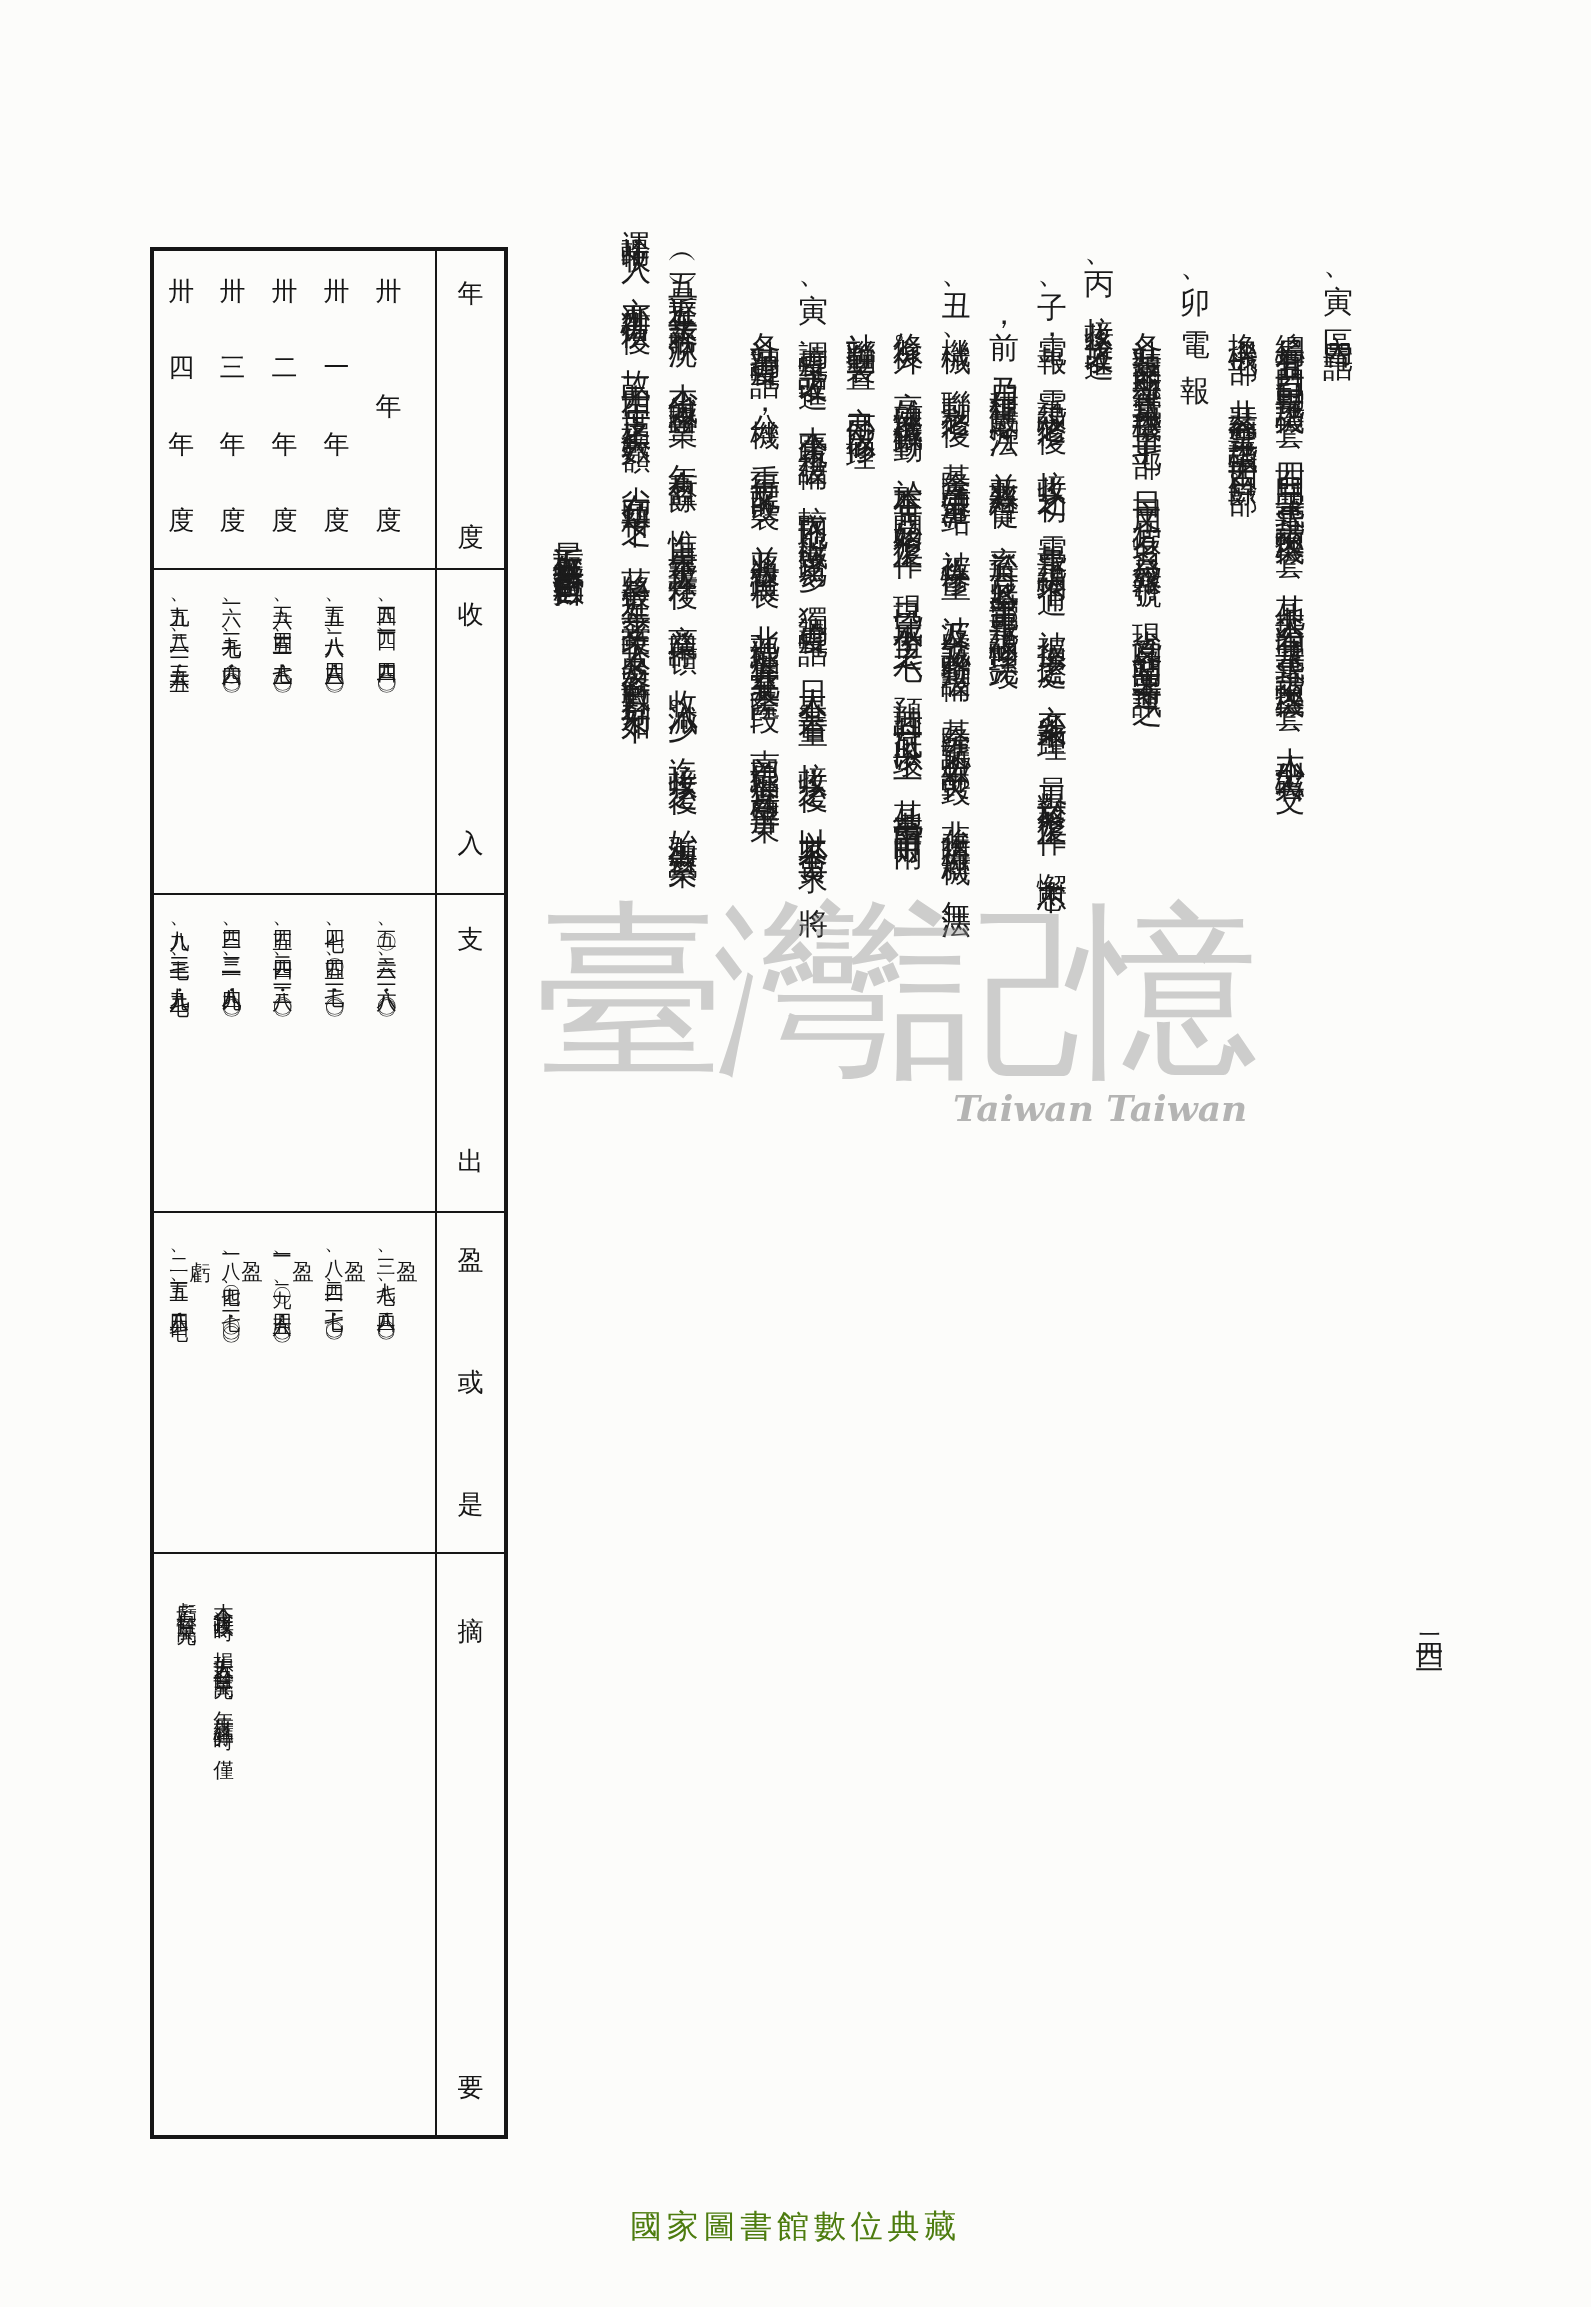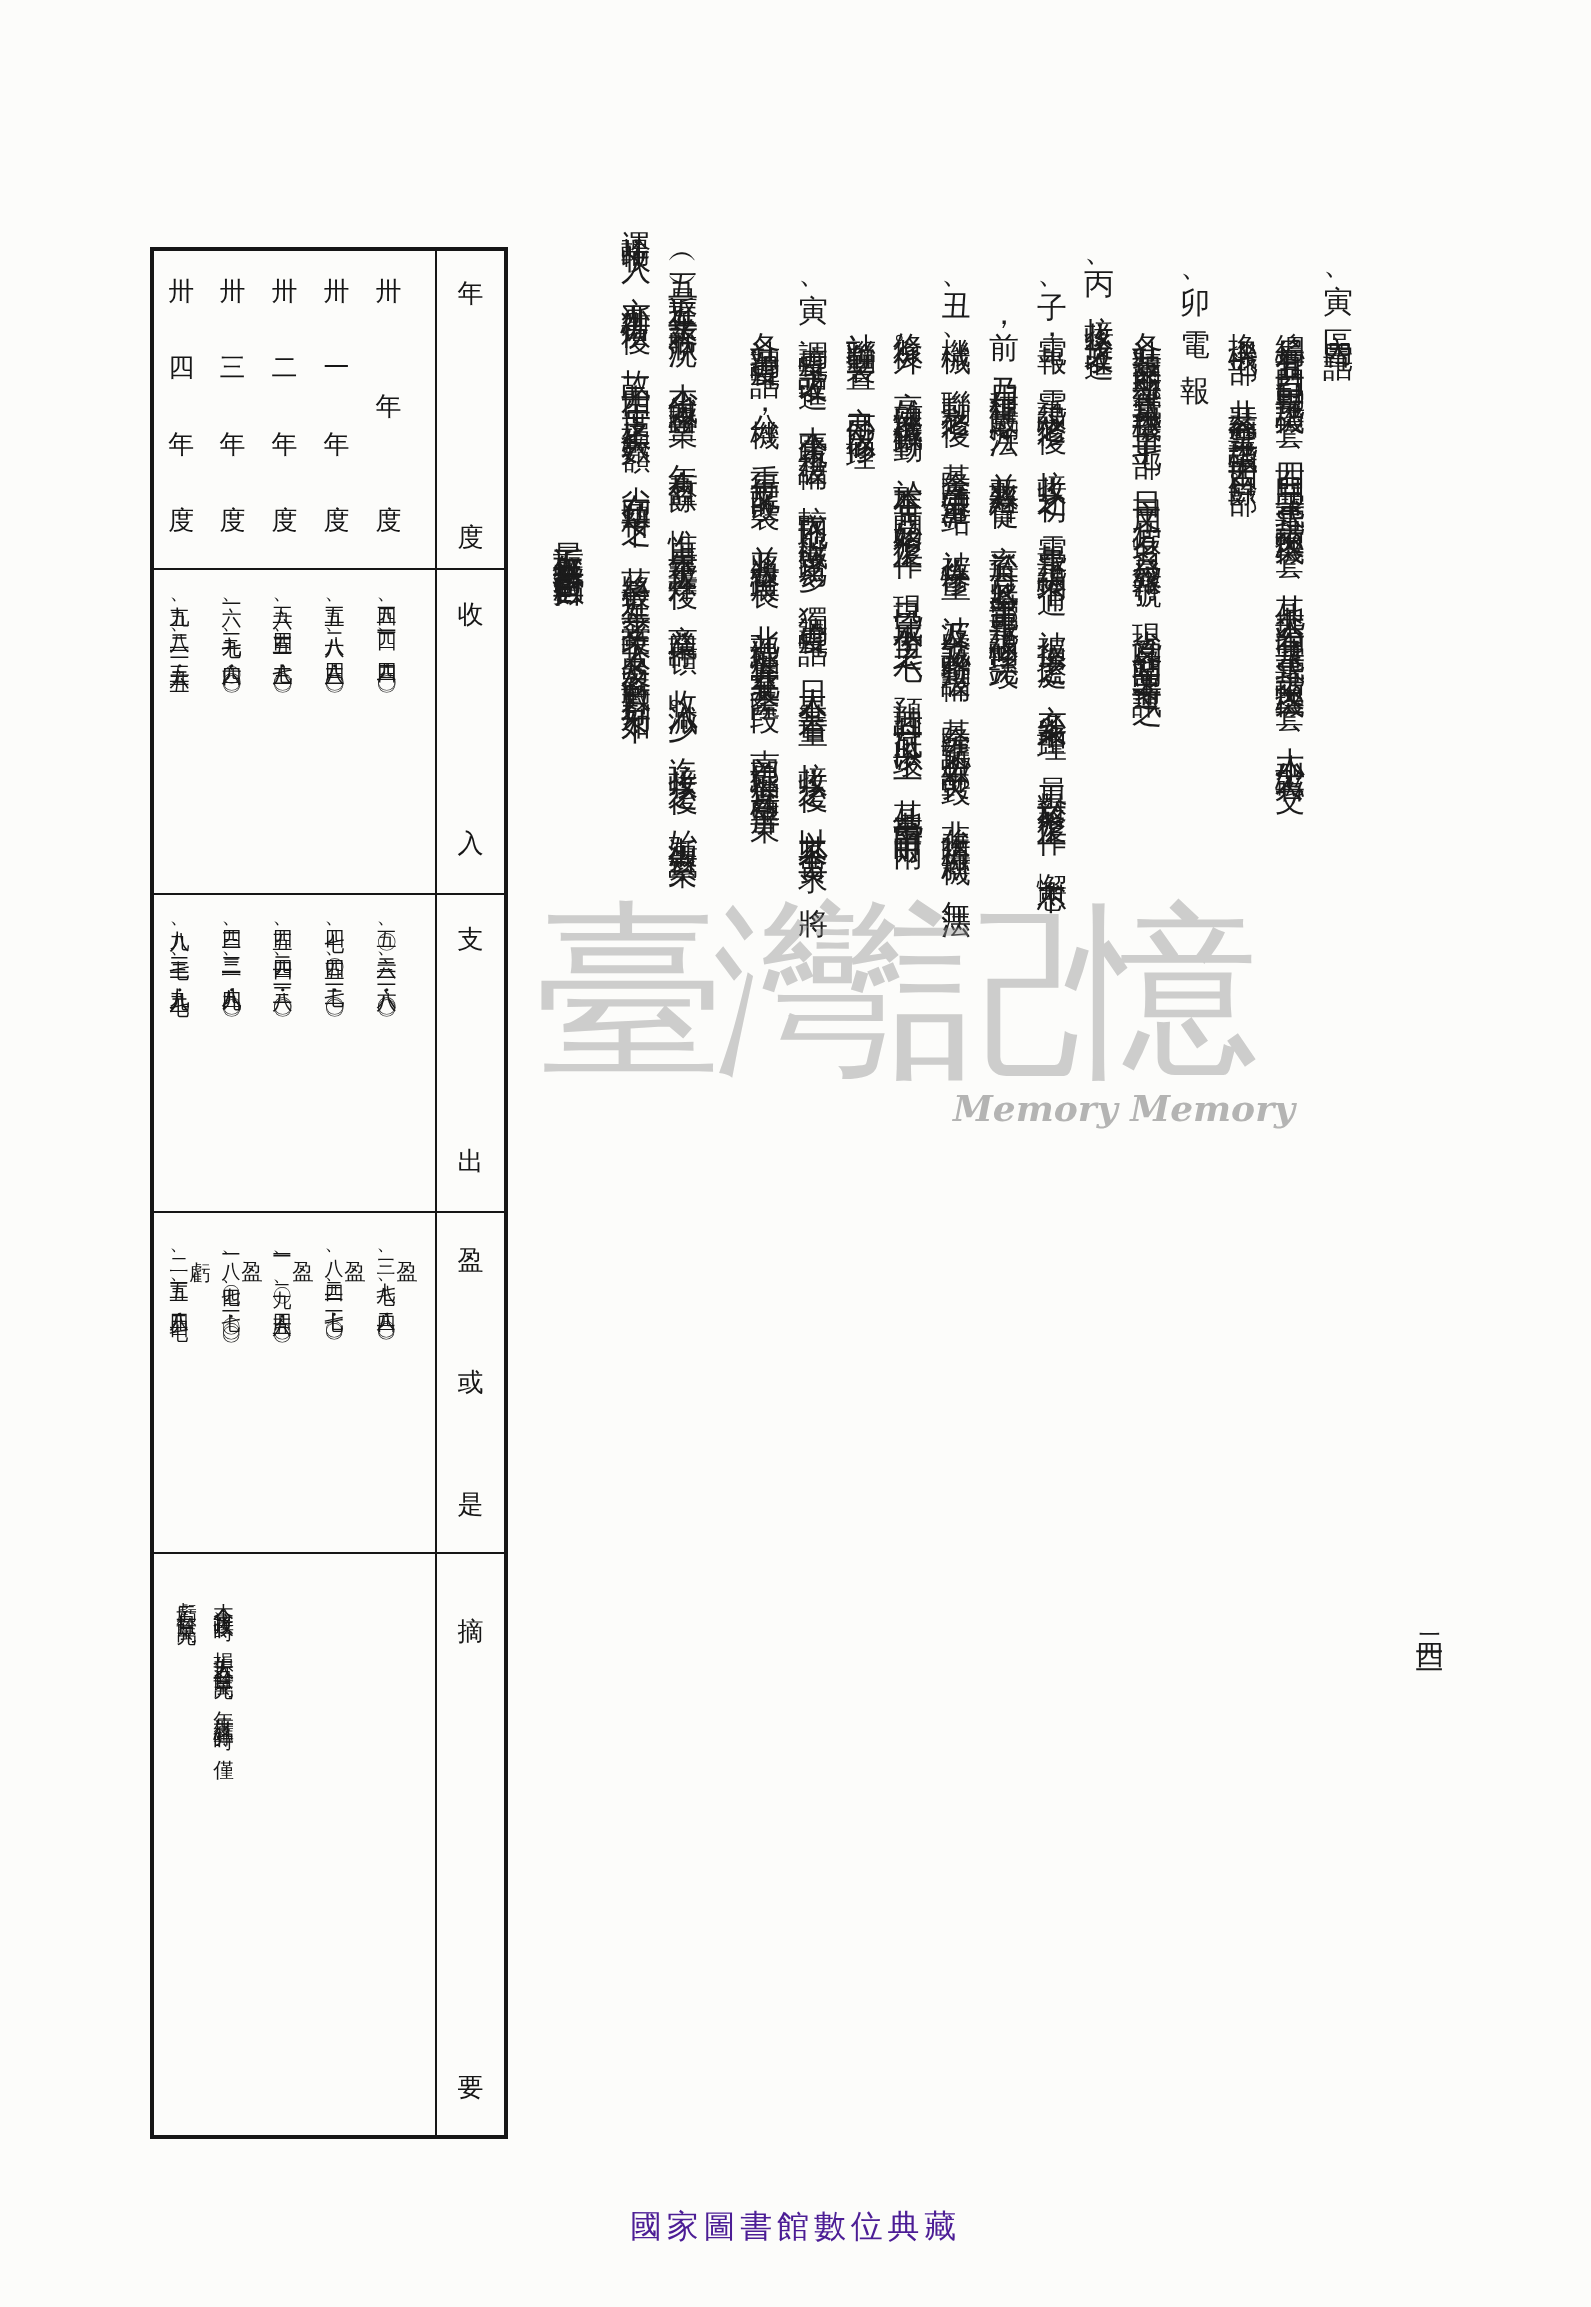--- a/index.html
+++ b/index.html
@@ -39,21 +39,21 @@
   }
   .spread span{display:block;}
   .notecol{font-size:20.7px; letter-spacing:4.8px;}
   
   .pagenum{
     position:absolute; writing-mode:vertical-rl; text-orientation:upright;
     font-size:28px; letter-spacing:8.8px; line-height:1;
   }
   .footer{
     position:absolute; top:2205px; left:50%; transform:translateX(-50%);
-    font-size:32px; letter-spacing:4.8px; color:#4c1d95;
+    font-size:32px; letter-spacing:4.8px; color:#4d7c0f;
     font-family:Liberation Sans, sans-serif;
   }
   
   .wm{position:absolute; pointer-events:none; z-index:6; color:#8e8e8e;}
   .wm-cjk{
     left:535px; top:897px; font-size:189px; line-height:1;
     letter-spacing:-11px; opacity:.42;
     font-family:"DejaVu Serif", serif; white-space:nowrap;
   }
   .wm-latin{
@@ -165,18 +165,18 @@
     <div class="cell balnum" style="left:68px;  top:993px;"><span class="balprefix">盈</span><span>一八、〇七四、七一〇・〇〇</span></div>
     <div class="cell balnum" style="left:16px;  top:993px;"><span class="balprefix">虧</span><span>二、五五一、八四二・四七</span></div>
 
     <div class="cell notecol" style="left:59px; top:1335px;">本會接收時、損失五百餘萬元、年度結算時、僅</div>
     <div class="cell notecol" style="left:22px; top:1335px;">虧二百餘萬元</div>
   </div>
 
   <div class="pagenum" style="left:1415px; top:1613px;">二四二</div>
 
   <div class="wm wm-cjk">臺灣記憶</div>
-  <div class="wm wm-latin">Memory Memory</div>
+  <div class="wm wm-latin">Taiwan Taiwan</div>
 
   <div class="footer">國家圖書館數位典藏</div>
 
 </div>
 
 
 </body></html>

